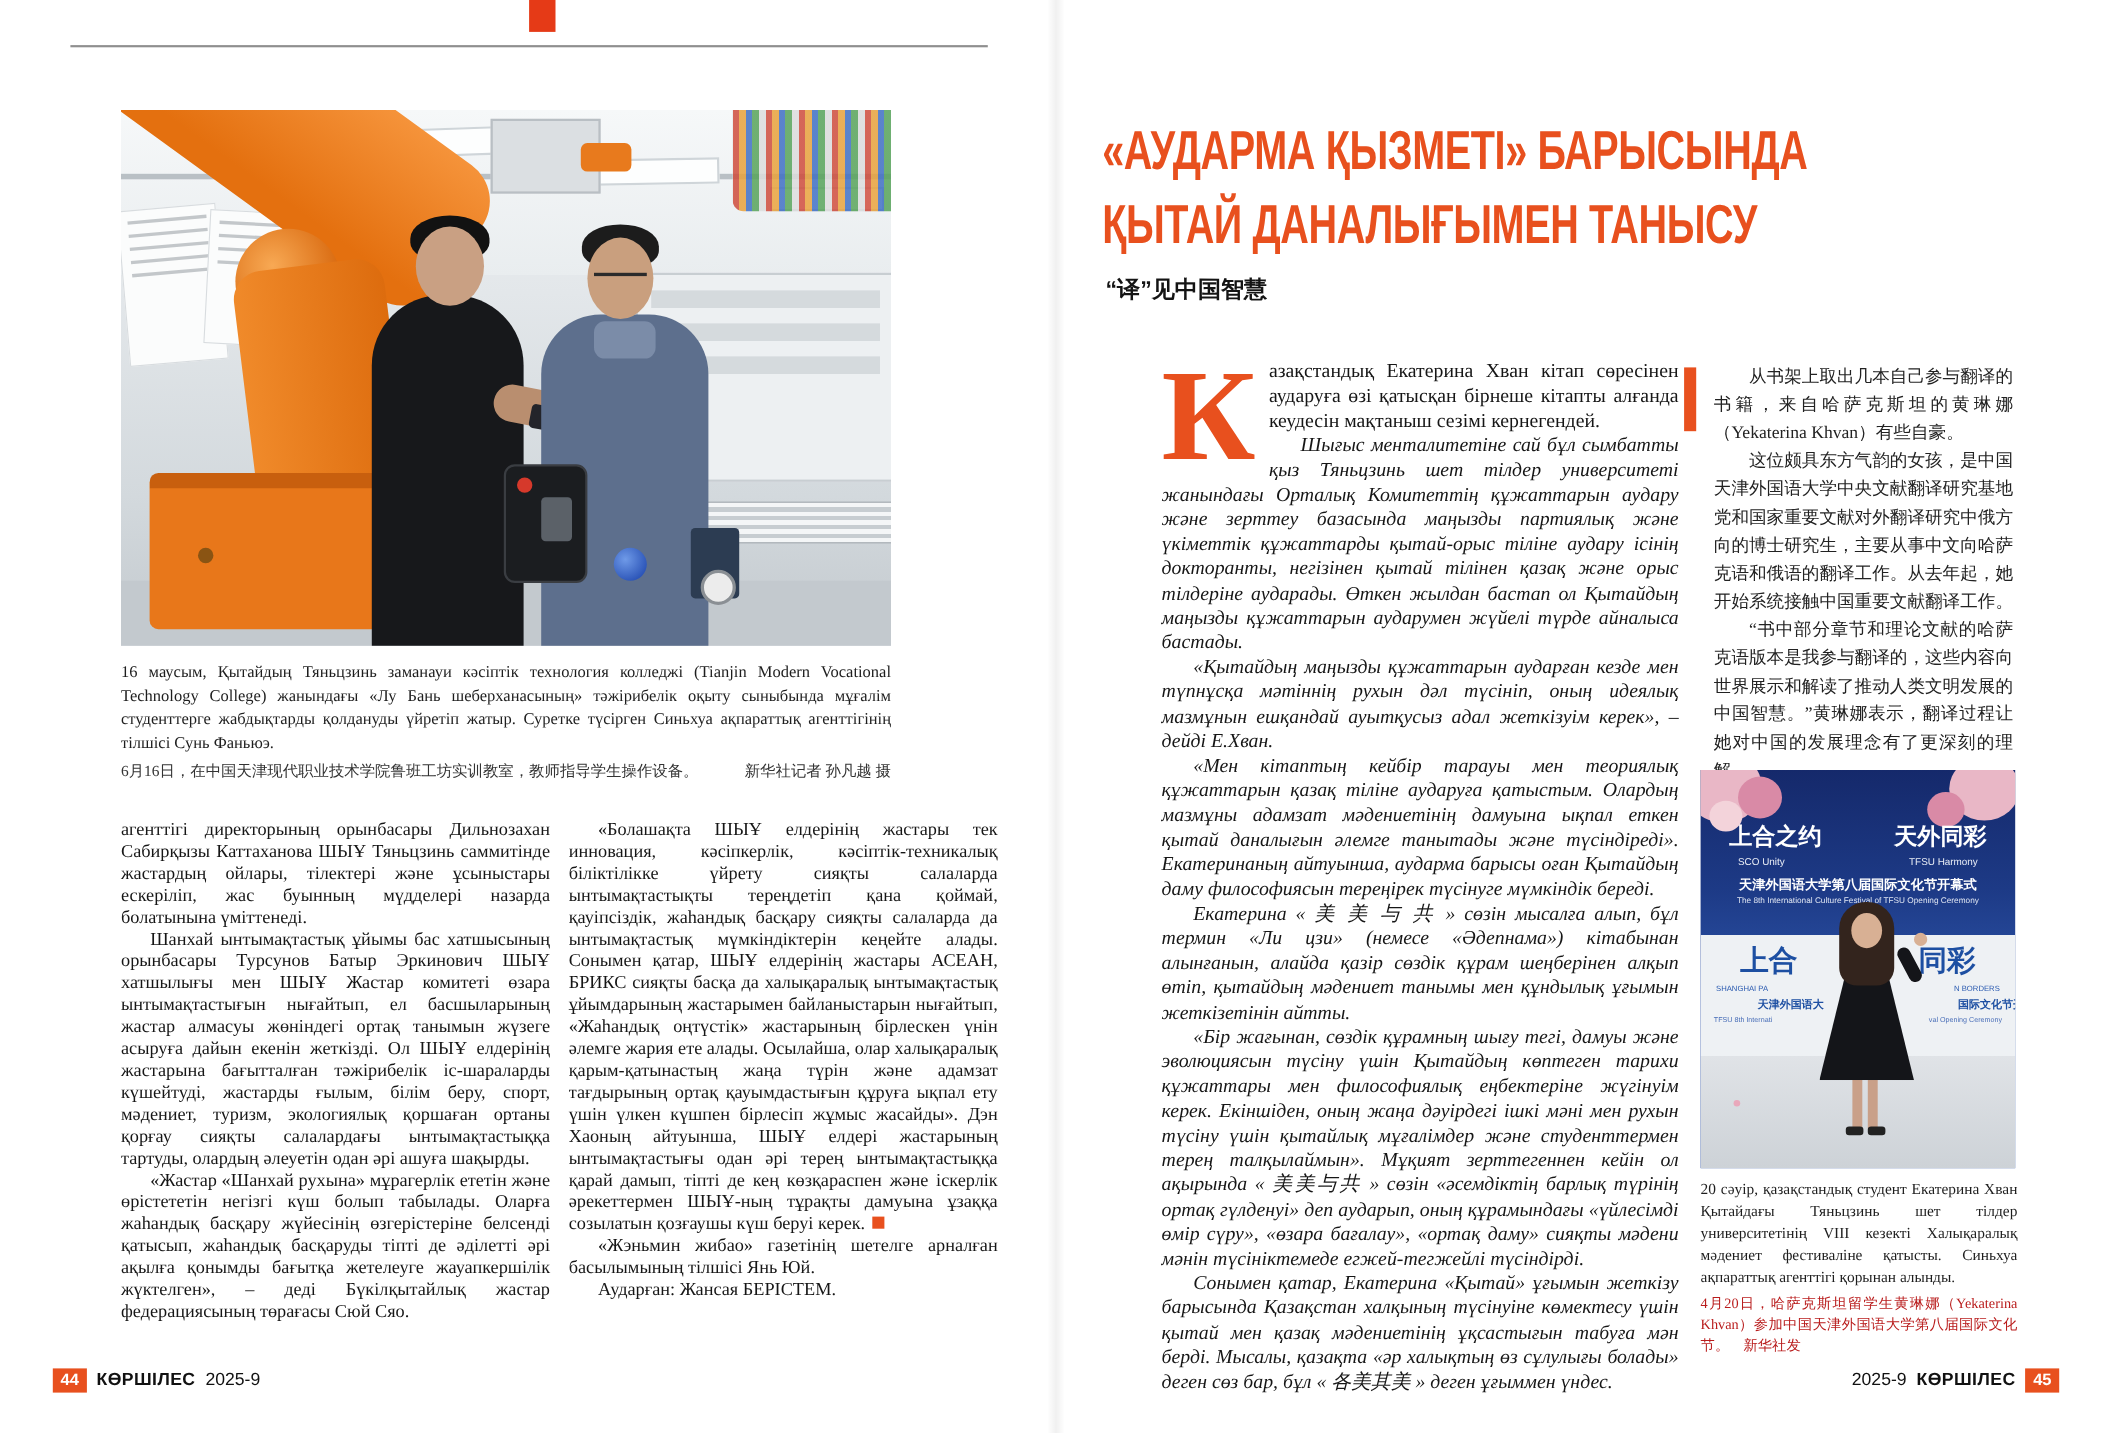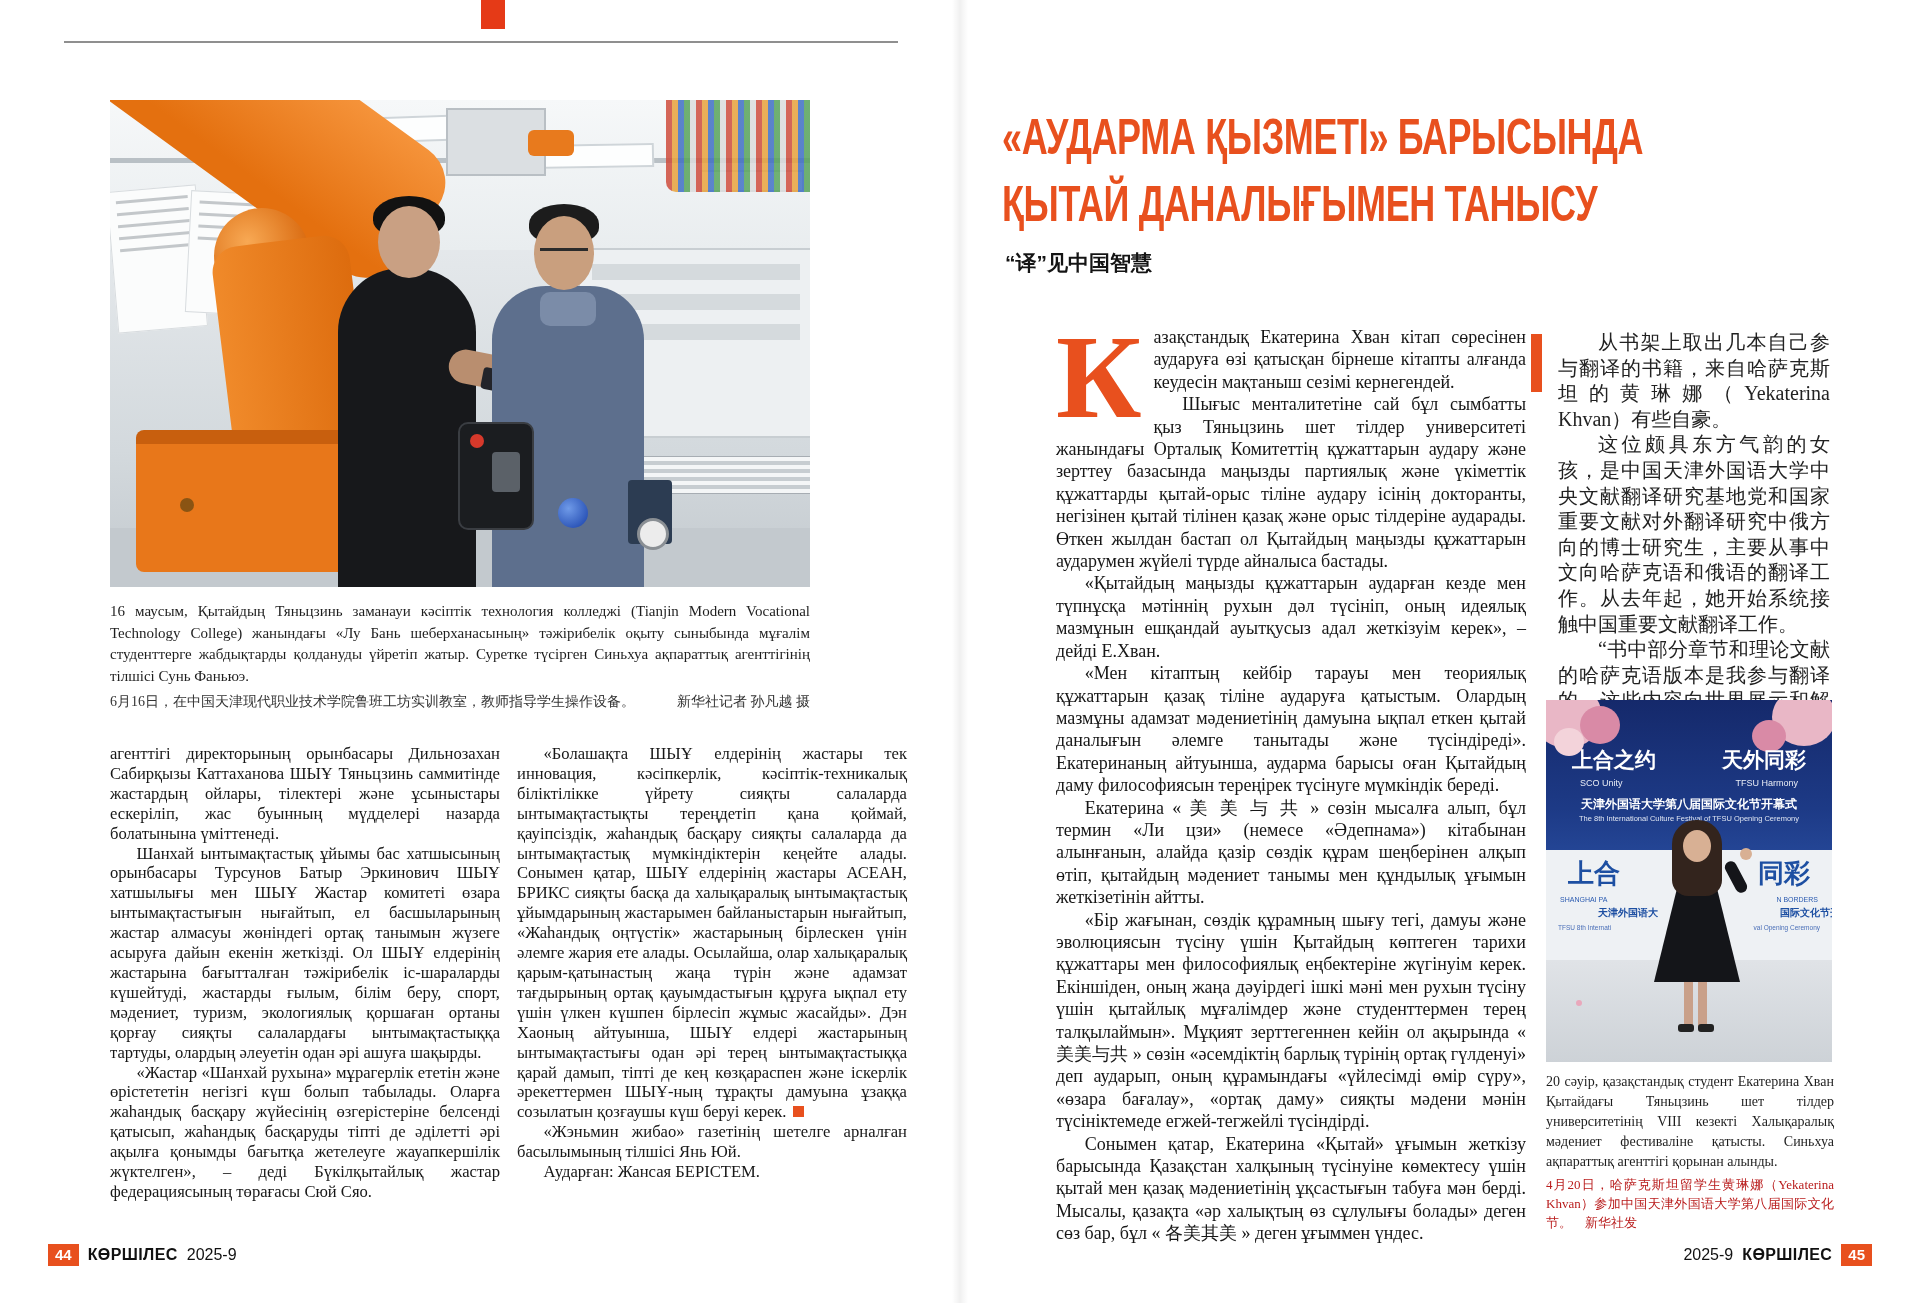--- a/index.html
+++ b/index.html
@@ -81,46 +81,46 @@
 
   
   .headline{position:absolute;left:1002px;top:104px;color:#e8501e;
             font-family:"Liberation Sans",sans-serif;font-weight:bold;font-size:50px;line-height:67px;}
   .headline div{transform:scaleX(.72);transform-origin:0 50%;white-space:nowrap;letter-spacing:-.5px;}
   .subtitle{position:absolute;left:1005px;top:249px;font-family:"Liberation Sans",sans-serif;
             font-weight:bold;font-size:21px;color:#141414;}
 
   .article{position:absolute;left:1056px;top:326px;width:470px;font-size:18px;line-height:22.4px;text-align:justify;}
   .article p{margin:0;}
-  .article p.ind{text-indent:1.6em;}
+  .article p.ind{text-indent:1.6em;font-style:italic;}
   .drop-cap{float:left;color:#e8501e;font-weight:bold;font-size:118px;line-height:92px;
             padding:6px 12px 0 0;font-family:"Liberation Serif",serif;}
 
   .cn-bar{position:absolute;left:1531px;top:334px;width:11px;height:58px;background:#e8501e;}
-  .cn-col{position:absolute;left:1558px;top:330px;width:272px;font-size:20px;line-height:25.6px;
+  .cn-col{position:absolute;left:1558px;top:330px;width:272px;font-size:16px;line-height:25.6px;
           text-align:justify;color:#222;}
   .cn-col p{margin:0;text-indent:2em;}
   .cn-credit{text-indent:0 !important;text-align:right;margin-top:2px !important;}
 
   
   .photo-right{position:absolute;left:1546px;top:700px;width:286px;height:362px;overflow:hidden;
                background:linear-gradient(180deg,#15296b 0%,#1d3a86 30%,#2a4fa2 52%,#2a4fa2 100%);}
   .pr-flower{position:absolute;border-radius:50%;}
   .pr-line1{position:absolute;left:0;top:46px;width:100%;display:flex;justify-content:space-between;
             padding:0 26px;box-sizing:border-box;color:#fff;font-weight:bold;font-size:21px;
             font-family:"Liberation Sans",sans-serif;}
   .pr-line2{position:absolute;left:0;top:78px;width:100%;display:flex;justify-content:space-between;
             padding:0 34px;box-sizing:border-box;color:#e8ecf5;font-size:9px;font-family:"Liberation Sans",sans-serif;}
   .pr-line3{position:absolute;left:0;top:96px;width:100%;text-align:center;color:#fff;font-size:12px;
             font-weight:bold;font-family:"Liberation Sans",sans-serif;}
   .pr-line4{position:absolute;left:0;top:114px;width:100%;text-align:center;color:#dfe5f2;font-size:7.5px;
             font-family:"Liberation Sans",sans-serif;}
   .pr-board{position:absolute;left:0;top:150px;width:100%;height:110px;background:#eef1f4;}
   .pr-brow1{position:absolute;left:0;top:156px;width:100%;display:flex;justify-content:space-between;
-            padding:0 22px;box-sizing:border-box;color:#1d4fa2;font-size:26px;font-weight:bold;}
+            padding:0 36px;box-sizing:border-box;color:#1d4fa2;font-size:26px;font-weight:bold;}
   .pr-brow2{position:absolute;left:0;top:196px;width:100%;display:flex;justify-content:space-between;
             padding:0 14px;box-sizing:border-box;color:#2a5ab0;font-size:7px;font-family:"Liberation Sans",sans-serif;}
   .pr-brow3{position:absolute;left:0;top:206px;width:100%;display:flex;justify-content:space-between;
             padding:0 12px;box-sizing:border-box;color:#1d4fa2;font-size:10px;font-weight:bold;margin-left:40px;}
   .pr-brow4{position:absolute;left:0;top:224px;width:100%;display:flex;justify-content:space-between;
             padding:0 12px;box-sizing:border-box;color:#4a6fb8;font-size:6.5px;font-family:"Liberation Sans",sans-serif;}
   .pr-floor{position:absolute;left:0;top:260px;width:100%;height:102px;
             background:linear-gradient(180deg,#e0e3e7 0%,#cdd2d7 100%);}
   .pr-confetti{position:absolute;left:30px;top:300px;width:6px;height:6px;border-radius:50%;background:#e9a8bb;
             box-shadow:28px 18px 0 #e3capx,40px 6px 0 #dd93ab,78px 24px 0 #e9a8bb,120px 10px 0 #f0c3d0,

